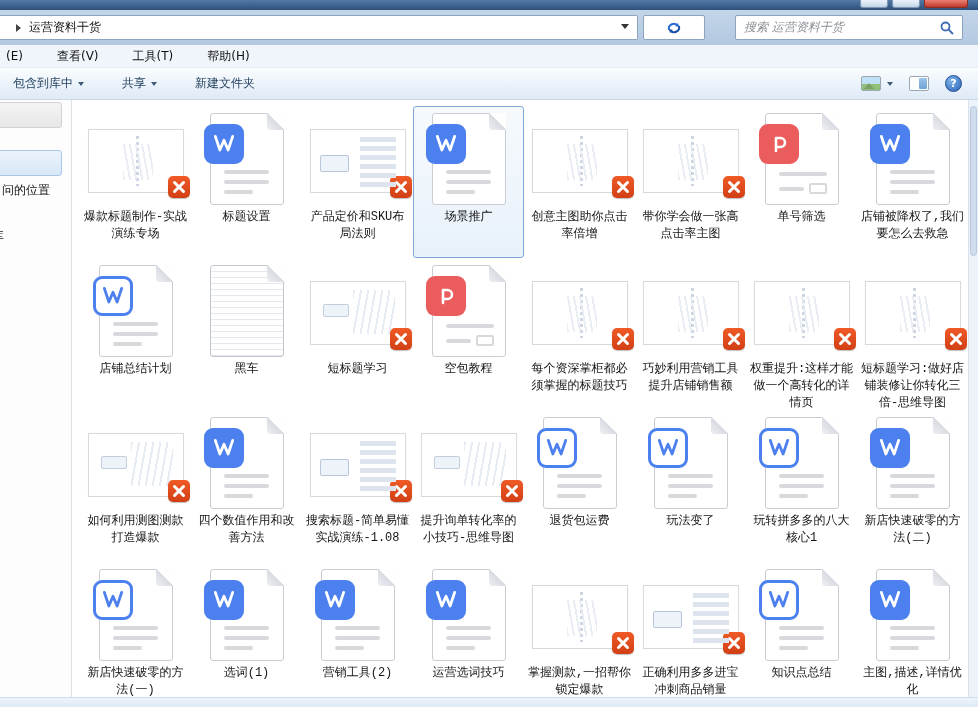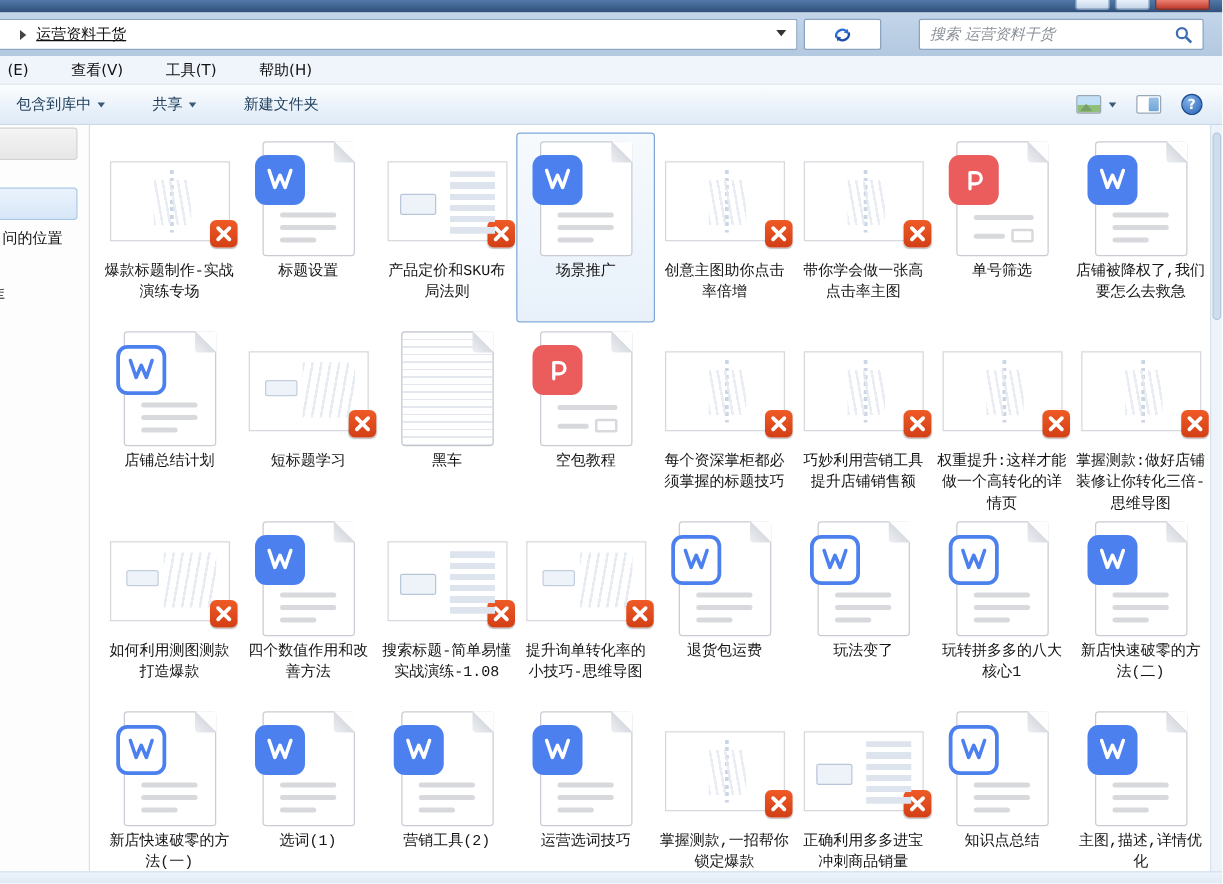--- a/index.html
+++ b/index.html
@@ -17,21 +17,21 @@
   .winbtn.close { width:44px; background:linear-gradient(#ec8173,#c0392b); border-color:#8b2e20; }
 
   
   .addressrow { position:absolute; left:0; top:10px; width:978px; height:35px;
     background:linear-gradient(#c3d5e9,#b3c9e0); display:flex; align-items:center; }
   .addressfield { position:absolute; left:0; top:5px; width:638px; height:25px;
     background:#fff; border:1px solid #8ba4bf; border-left:none; border-radius:0 2px 2px 0;
     display:flex; align-items:center; }
   .crumb-arrow { width:0; height:0; border-left:5px solid #444; border-top:4px solid transparent;
     border-bottom:4px solid transparent; margin:0 8px 0 16px; }
-  .addresstext { font-size:12px; color:#111;text-decoration:underline; }
+  .addresstext { font-size:12px; color:#111; }
   .addr-drop { position:absolute; right:8px; top:8px; width:0; height:0;
     border-top:5px solid #333; border-left:4px solid transparent; border-right:4px solid transparent; }
   .refreshbtn { position:absolute; left:643px; top:5px; width:62px; height:25px; background:#fff;
     border:1px solid #8ba4bf; border-radius:2px; display:flex; align-items:center; justify-content:center; }
   .searchfield { position:absolute; left:735px; top:5px; width:228px; height:25px; background:#fff;
     border:1px solid #8ba4bf; border-radius:2px; display:flex; align-items:center; padding:0 8px; }
   .searchfield .ph { flex:1; font-size:12px; font-style:italic; color:#8a9097;
     white-space:nowrap; overflow:hidden; }
 
   
@@ -337,37 +337,37 @@
                 <i style="width:94%"></i>
                 <i style="width:94%"></i>
                 <i style="width:62%"></i>
               </div>
             </div>
           </div>
           <div class="tile-label">店铺总结计划</div>
         </div>
         <div class="tile">
           <div class="icon-area">
+            <div class="page lined">
+              <div class="fold"></div>
+            </div>
+          </div>
+          <div class="tile-label">黑车</div>
+        </div>
+        <div class="tile">
+          <div class="icon-area">
             <div class="thumb scatter">
               <div class="badge">
                 <svg width="14" height="14" viewBox="0 0 14 14">
                   <path d="M2.5 2.5 L11.5 11.5 M11.5 2.5 L2.5 11.5" stroke="#fff" stroke-width="3" stroke-linecap="round"></path>
                 </svg>
               </div>
             </div>
           </div>
           <div class="tile-label">短标题学习</div>
-        </div>
-        <div class="tile">
-          <div class="icon-area">
-            <div class="page lined">
-              <div class="fold"></div>
-            </div>
-          </div>
-          <div class="tile-label">黑车</div>
         </div>
         <div class="tile">
           <div class="icon-area">
             <div class="page">
               <div class="fold"></div>
               <div class="appmark pdfred">
                 <svg width="24" height="24" viewBox="0 0 24 24">
                   <path d="M9 19 V6 h4.5 a4.5 4.5 0 0 1 0 9 H9" fill="none" stroke="#fff" stroke-width="2.6" stroke-linecap="round" stroke-linejoin="round"></path>
                 </svg>
               </div>
@@ -421,21 +421,21 @@
         <div class="tile">
           <div class="icon-area">
             <div class="thumb spine">
               <div class="badge">
                 <svg width="14" height="14" viewBox="0 0 14 14">
                   <path d="M2.5 2.5 L11.5 11.5 M11.5 2.5 L2.5 11.5" stroke="#fff" stroke-width="3" stroke-linecap="round"></path>
                 </svg>
               </div>
             </div>
           </div>
-          <div class="tile-label">掌握测款:做好店铺装修让你转化三倍-思维导图</div>
+          <div class="tile-label">短标题学习:做好店铺装修让你转化三倍-思维导图</div>
         </div>
         <div class="tile">
           <div class="icon-area">
             <div class="thumb scatter">
               <div class="badge">
                 <svg width="14" height="14" viewBox="0 0 14 14">
                   <path d="M2.5 2.5 L11.5 11.5 M11.5 2.5 L2.5 11.5" stroke="#fff" stroke-width="3" stroke-linecap="round"></path>
                 </svg>
               </div>
             </div>

